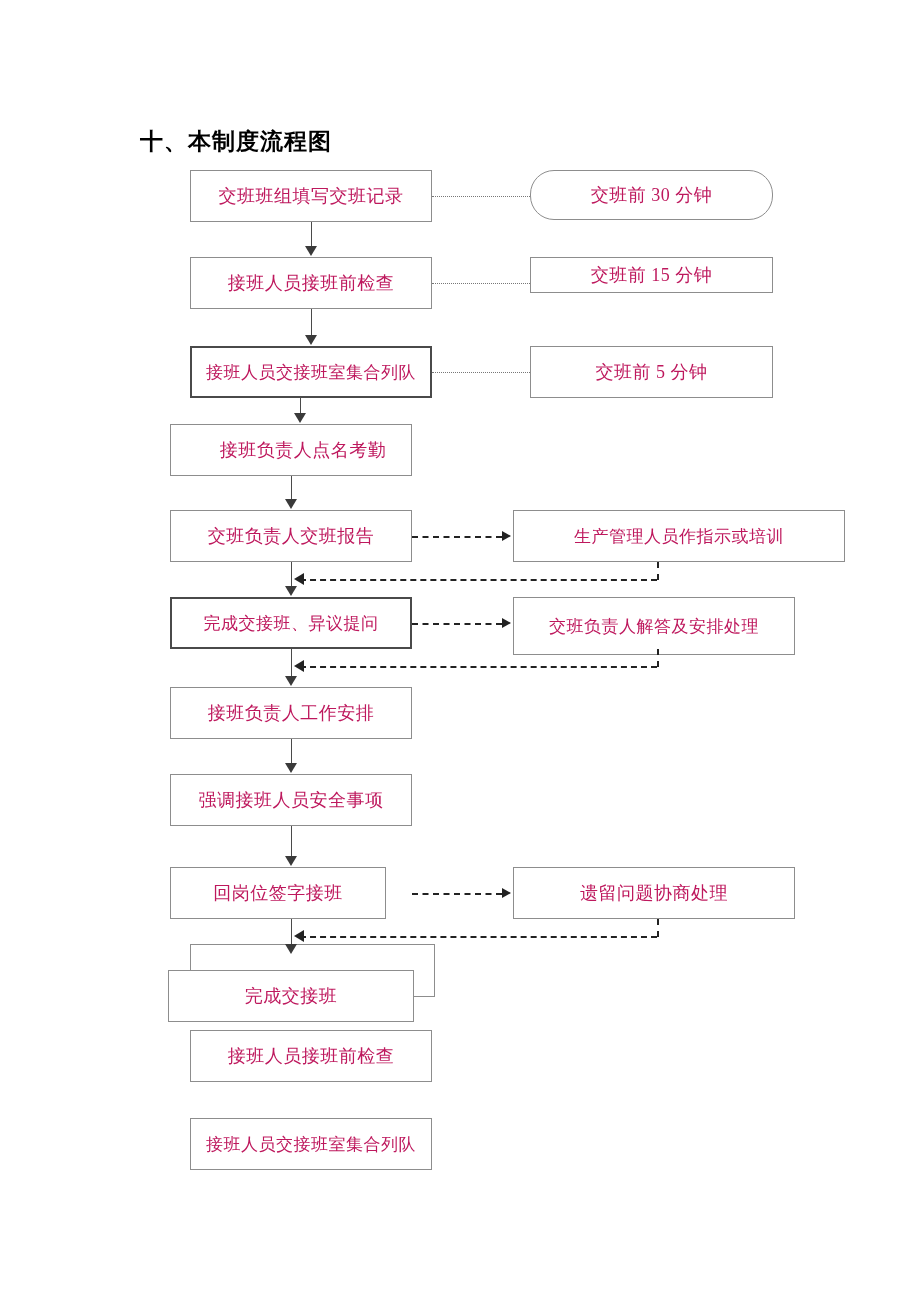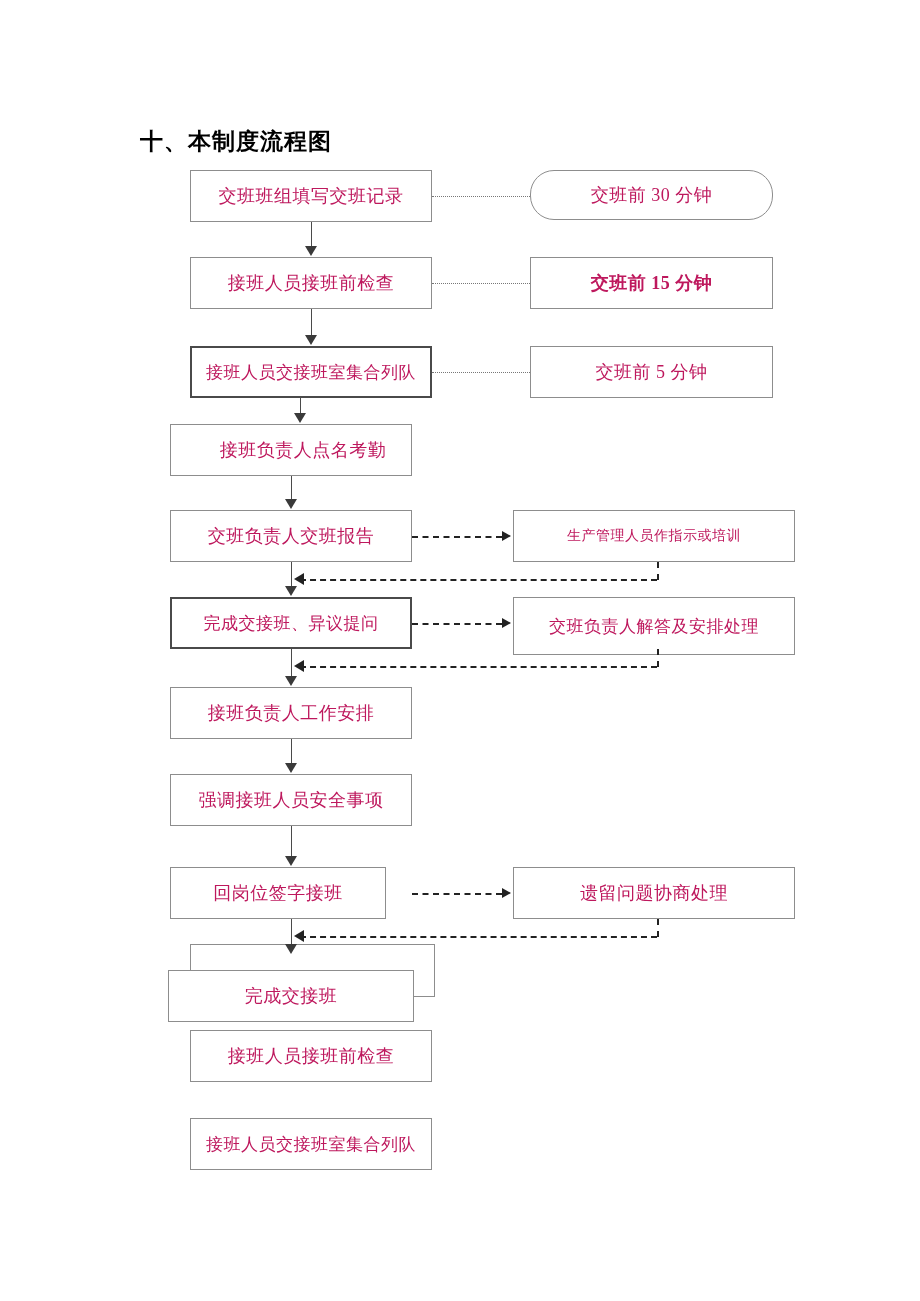--- a/index.html
+++ b/index.html
@@ -131,25 +131,25 @@
   <div class="box ghost" style="left:190px; top:944px; width:245px; height:53px;"></div>
 
   <div class="box front" style="left:168px; top:954px; width:246px; height:52px;margin-top:16px;">完成交接班</div>
 
   <div class="box" style="left:190px; top:1030px; width:242px; height:52px;">接班人员接班前检查</div>
 
   <div class="box" style="left:190px; top:1118px; width:242px; height:52px; font-size:17px;">接班人员交接班室集合列队</div>
 
   <div class="box" style="left:530px; top:170px; width:243px; height:50px;border-radius:24px;">交班前 30 分钟</div>
 
-  <div class="box" style="left:530px; top:257px; width:243px; height:52px;font-weight:bold;">交班前 15 分钟</div>
+  <div class="box" style="left:530px; top:257px; width:243px; height:36px;">交班前 15 分钟</div>
 
   <div class="box" style="left:530px; top:346px; width:243px; height:52px;">交班前 5 分钟</div>
 
-  <div class="box" style="left:513px; top:510px; width:282px; height:52px; font-size:14px;">生产管理人员作指示或培训</div>
+  <div class="box" style="left:513px; top:510px; width:332px; height:52px; font-size:17px;">生产管理人员作指示或培训</div>
 
   <div class="box" style="left:513px; top:597px; width:282px; height:58px; font-size:17px;">交班负责人解答及安排处理</div>
 
   <div class="box" style="left:513px; top:867px; width:282px; height:52px;">遗留问题协商处理</div>
 
   <div class="vline" style="left:311px; top:222px; height:25px;"></div>
   <div class="arrow-down" style="left:305px; top:246px;"></div>
 
   <div class="vline" style="left:311px; top:309px; height:27px;"></div>
   <div class="arrow-down" style="left:305px; top:335px;"></div>

